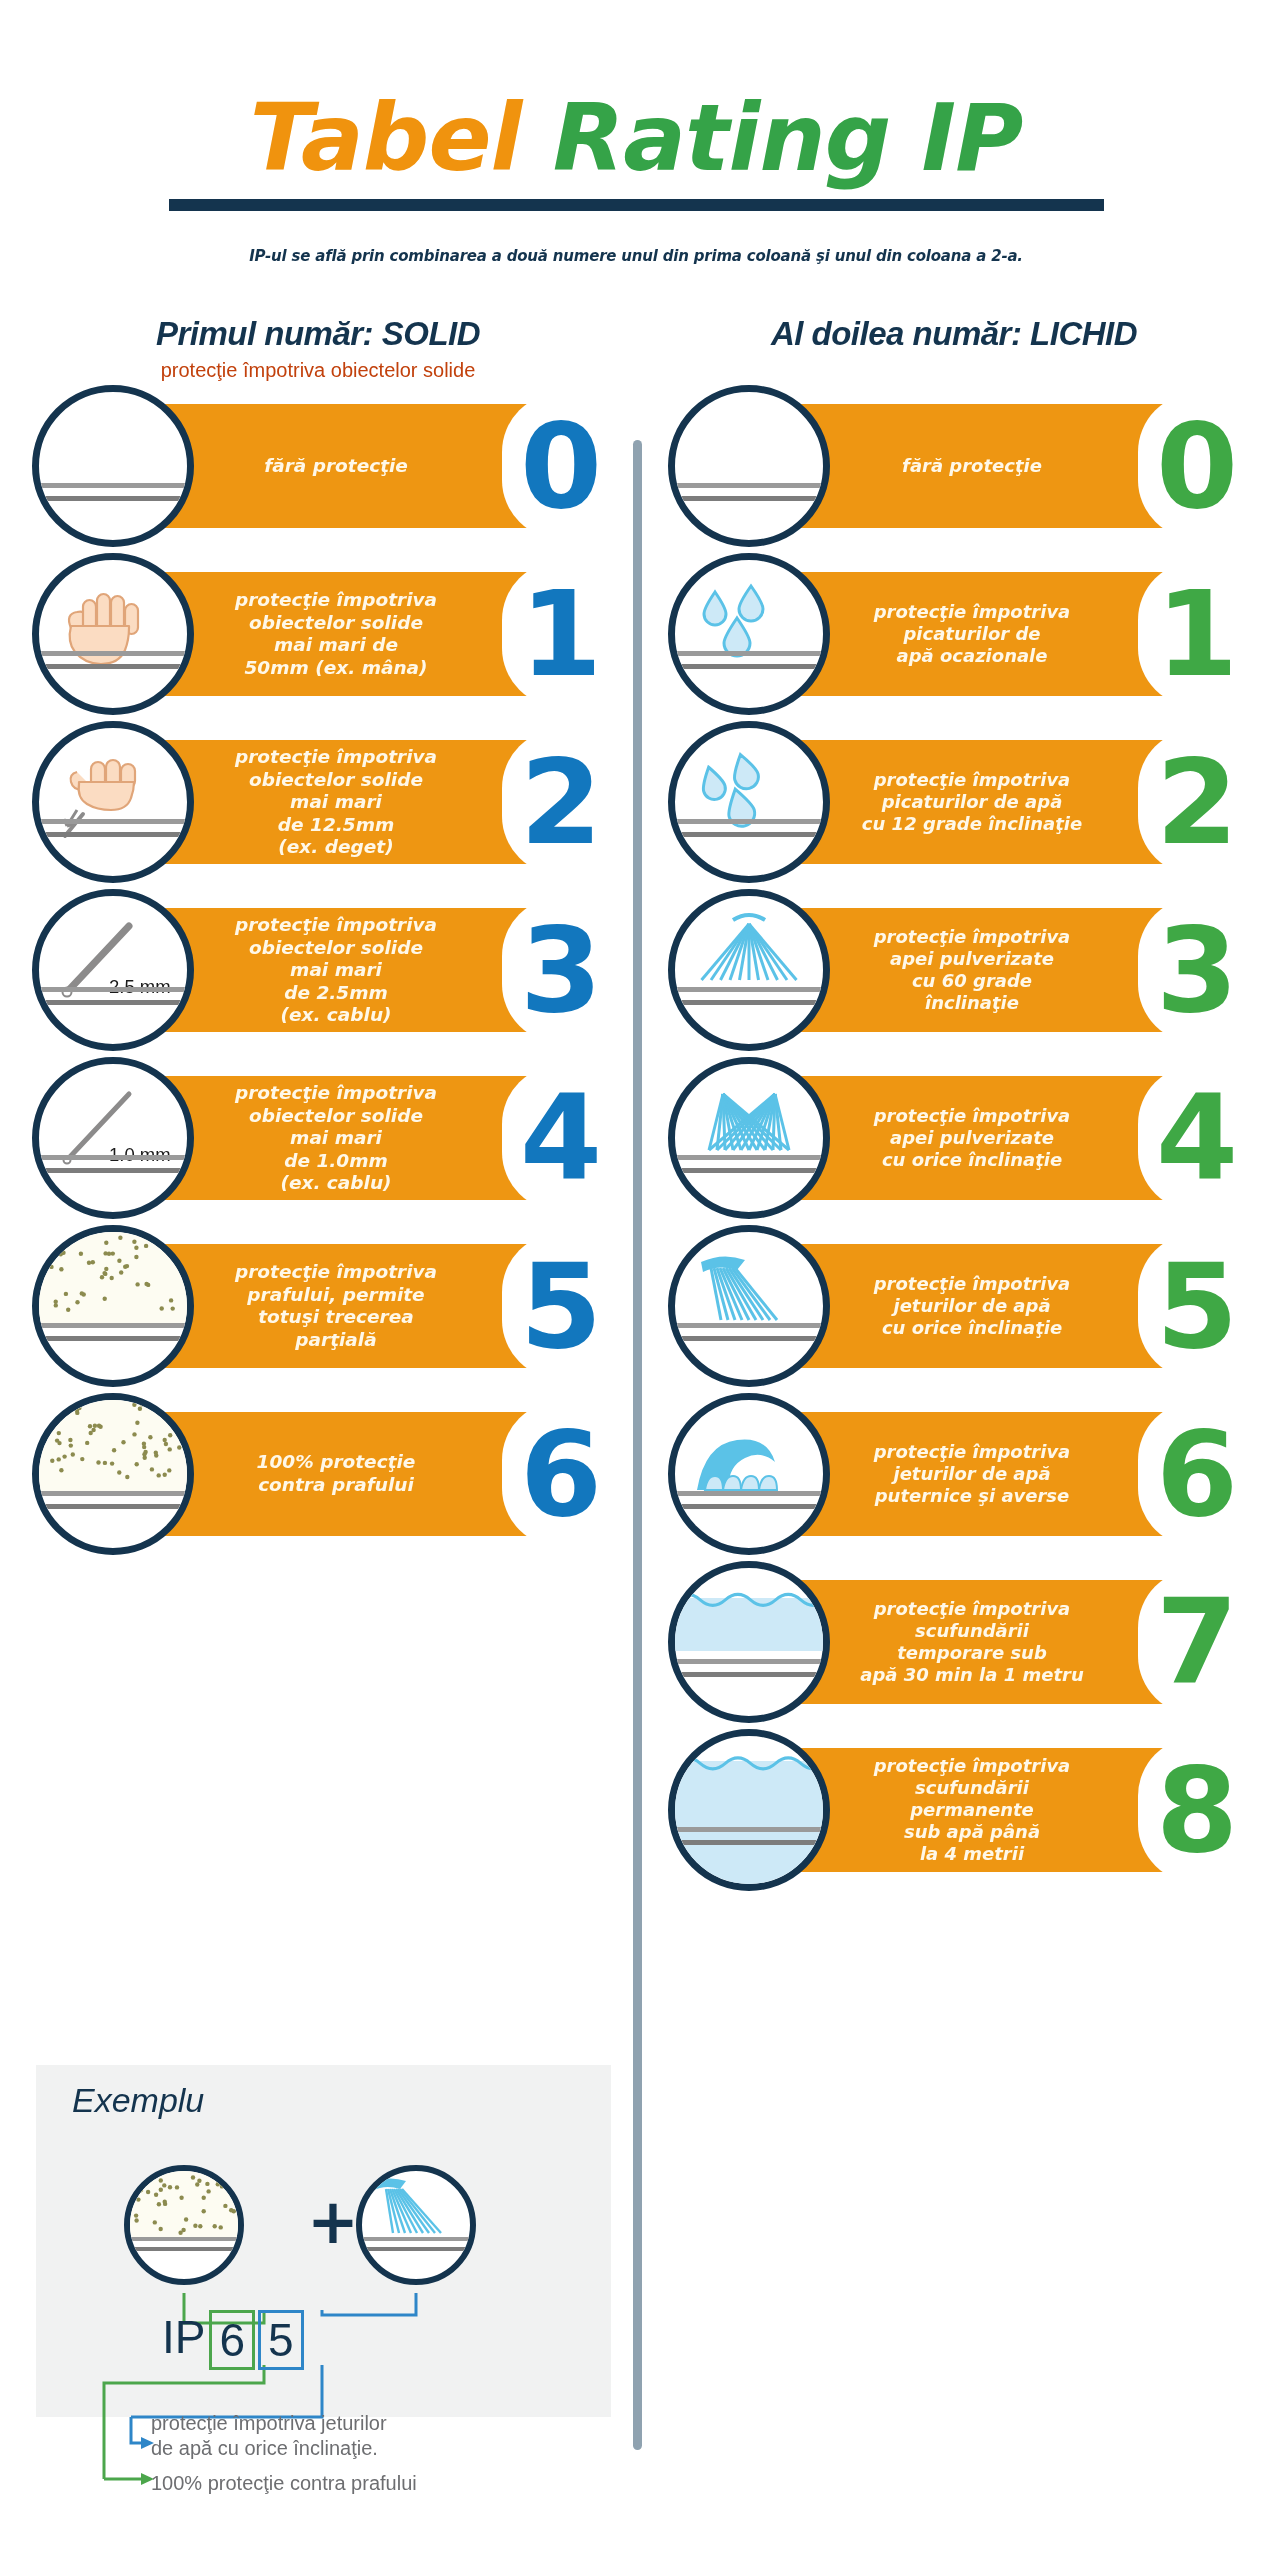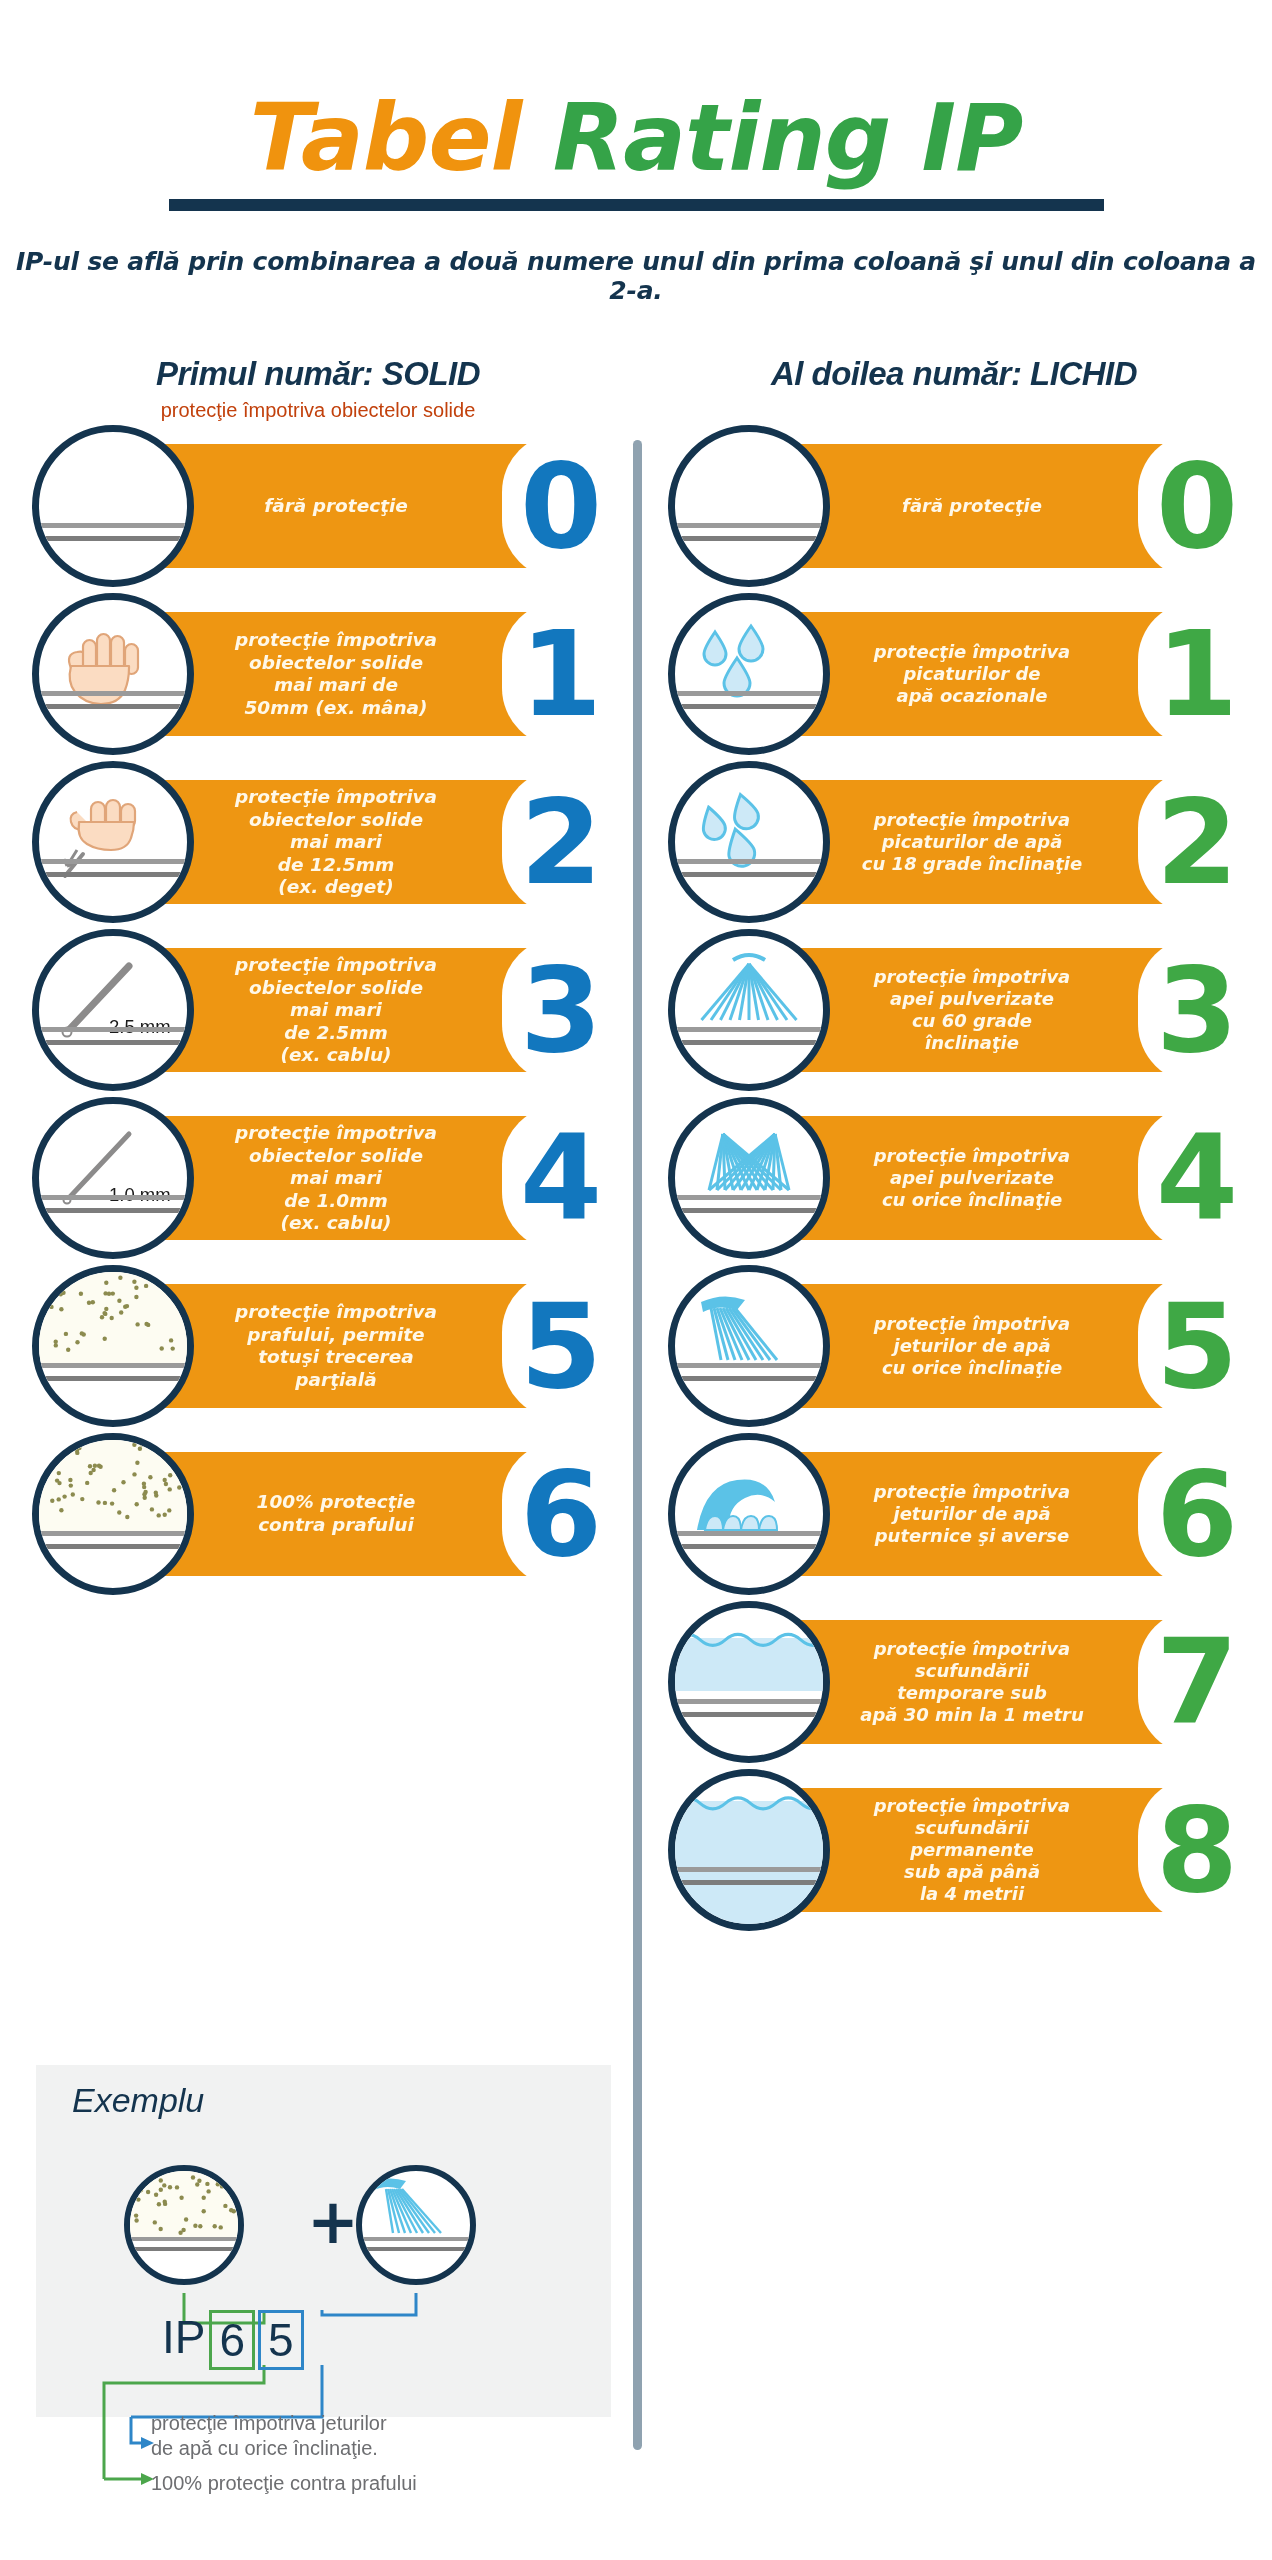--- a/index.html
+++ b/index.html
@@ -19,21 +19,21 @@
     font-family:"DejaVu Sans", sans-serif;
   }
   #title .t-orange { color:#F0930E; }
   #title .t-green  { color:#35A348; }
   #title-rule {
     width:935px; height:12px; background:#14344E;
     margin:14px auto 0;
   }
   #subtitle {
     margin-top:36px;
-    font-size:25px; font-weight:bold; font-style:italic;
+    font-size:15px; font-weight:bold; font-style:italic;
     color:#14344E;
     font-family:"DejaVu Sans", sans-serif;
     letter-spacing:-0.2px;
   }
 
   
   #colheads {
     display:flex; margin-top:50px; position:relative;
   }
   .colhead { width:636px; text-align:center; }
@@ -483,21 +483,21 @@
           </svg>
           <div class="gline1"></div>
           <div class="gline2"></div>
         </div>
       </div>
       <div class="row r2">
         <div class="bar"></div>
         <div class="bar-text">
           <div>protecţie împotriva</div>
           <div>picaturilor de apă</div>
-          <div>cu 18 grade înclinaţie</div>
+          <div>cu 12 grade înclinaţie</div>
         </div>
         <div class="num-badge">
           <div class="num">2</div>
         </div>
         <div class="circle">
           <svg class="icon-svg" width="148" height="148" viewBox="0 0 148 148">
             <g fill="#CDE9F7" stroke="#5BC2E7" stroke-width="3" transform="rotate(-15 74 74)">
         <path d="M44 30 q-11 16 -11 22 a11 11 0 0 0 22 0 q0 -6 -11 -22z"></path>
         <path d="M78 26 q-12 17 -12 23 a12 12 0 0 0 24 0 q0 -6 -12 -23z"></path>
         <path d="M64 58 q-13 19 -13 25 a13 13 0 0 0 26 0 q0 -6 -13 -25z"></path>

